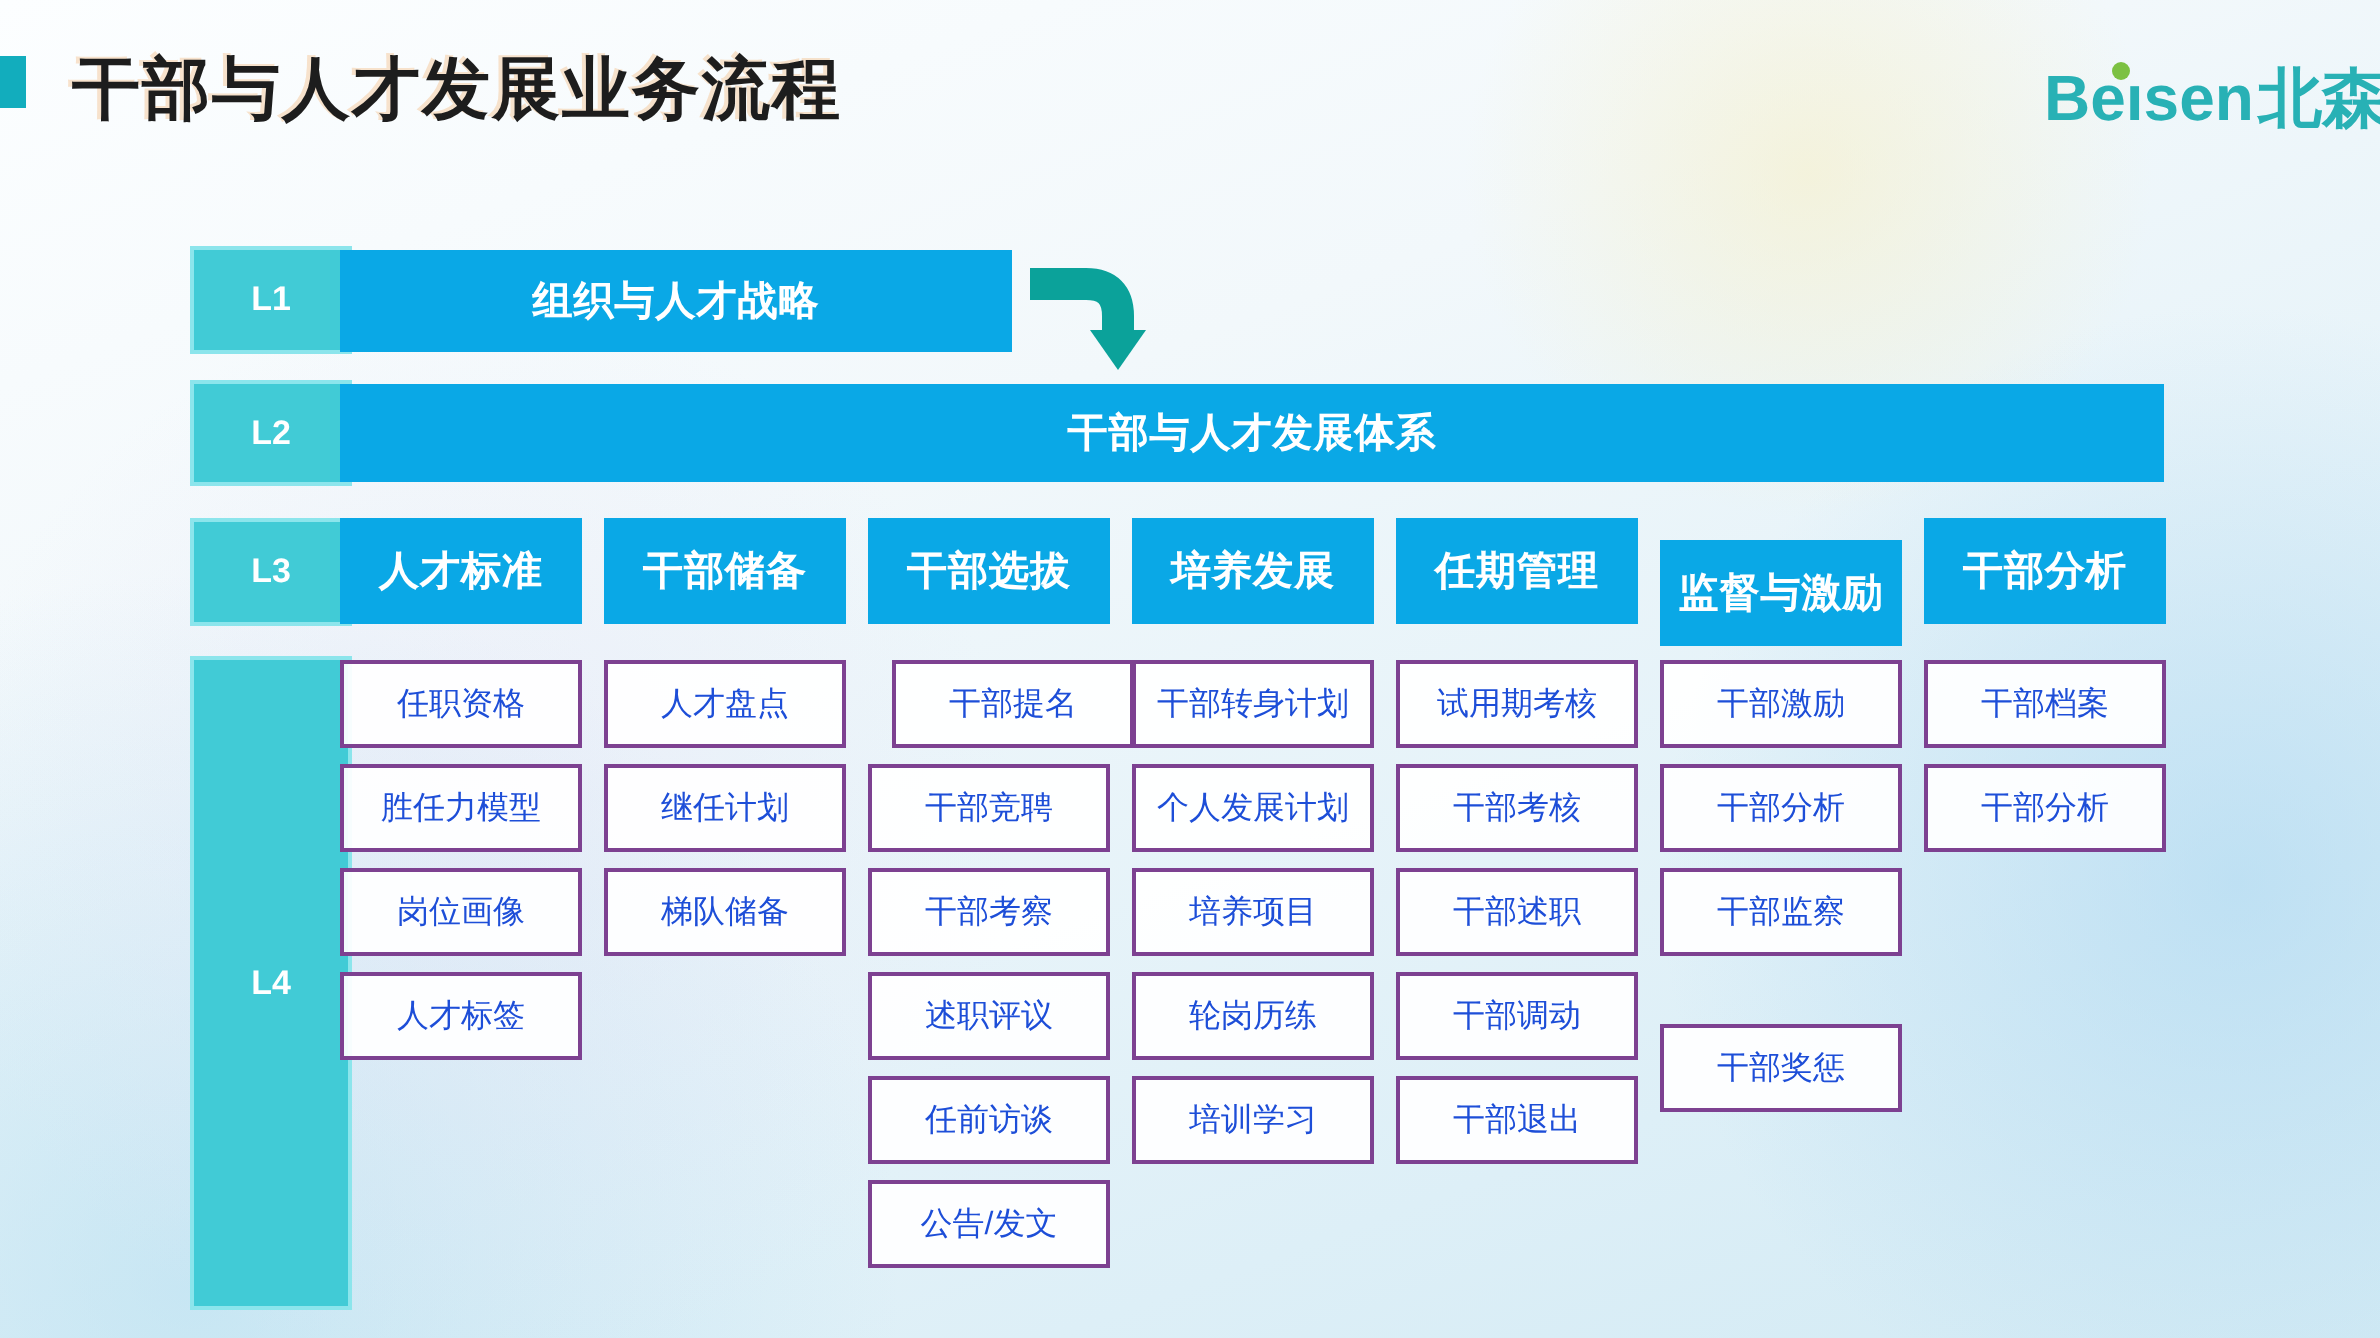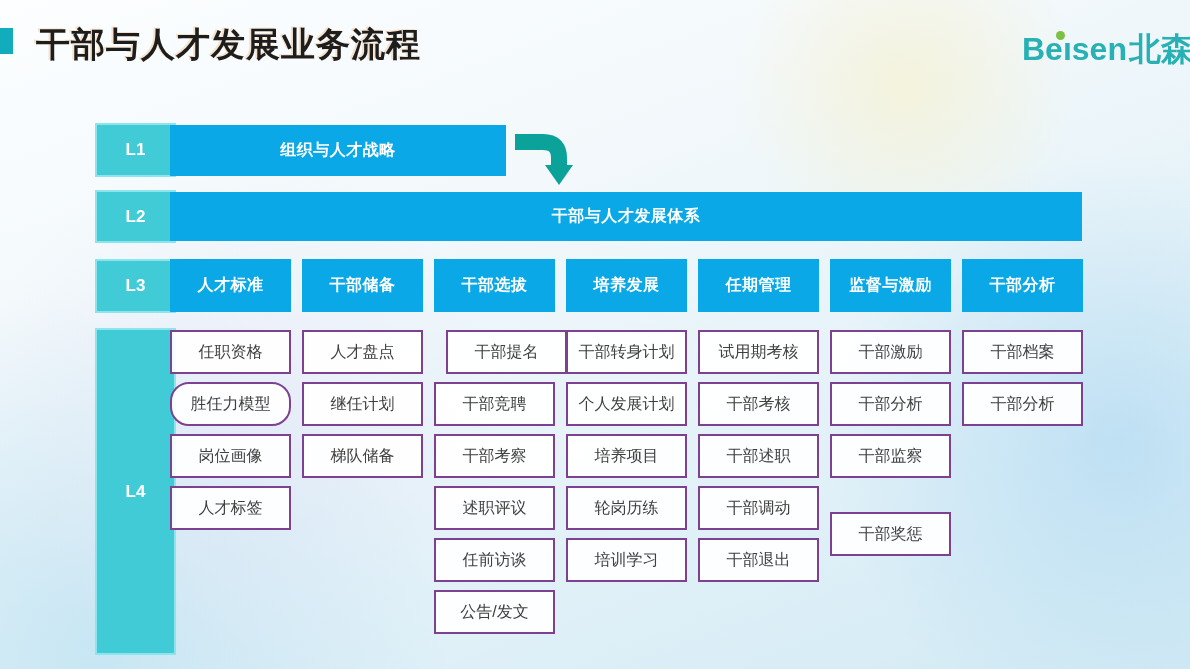--- a/index.html
+++ b/index.html
@@ -23,27 +23,27 @@
   .logo .cjk{margin-left:2px;}
   .logo .dot{position:absolute;left:34px;top:-2px;width:9px;height:9px;border-radius:50%;background:#7cc142;}
   .lvl{
     position:absolute;left:95px;width:81px;box-sizing:border-box;
     background:#41cbd6;border:2px solid #8ce5ec;
     color:#fff;font-weight:700;font-size:17px;
     display:flex;align-items:center;justify-content:center;
   }
   .bluebox{
     position:absolute;box-sizing:border-box;background:#0aa8e6;
-    color:#fff;font-weight:700;font-size:16px;letter-spacing:.5px;
+    color:#fff;font-weight:700;font-size:20px;letter-spacing:.5px;
     display:flex;align-items:center;justify-content:center;white-space:nowrap;
   }
   .l4box{
     position:absolute;width:121px;height:44px;box-sizing:border-box;
     background:rgba(255,255,255,.93);border:2px solid #7d4191;
-    color:#404040;font-size:16px;
+    color:#1d4ed8;font-size:16px;
     display:flex;align-items:center;justify-content:center;white-space:nowrap;
   }
   .layer{position:absolute;inset:0;}
   .arrow{position:absolute;left:513px;top:131px;}
 </style>
 </head>
 <body>
 
 <div class="canvas">
 
@@ -65,26 +65,26 @@
       <polygon points="32,34 60,34 46,54" fill="#0ba29a"></polygon>
     </svg>
   </div>
 
   <div class="layer" id="l3-row">
       <div class="bluebox" style="left: 170px; top: 259px; width: 121px; height: 53px;">人才标准</div>
       <div class="bluebox" style="left: 302px; top: 259px; width: 121px; height: 53px;">干部储备</div>
       <div class="bluebox" style="left: 434px; top: 259px; width: 121px; height: 53px;">干部选拔</div>
       <div class="bluebox" style="left: 566px; top: 259px; width: 121px; height: 53px;">培养发展</div>
       <div class="bluebox" style="left: 698px; top: 259px; width: 121px; height: 53px;">任期管理</div>
-      <div class="bluebox" style="left: 830px; top: 259px; width: 121px; height: 53px;">监督与激励</div>
+      <div class="bluebox" style="left: 830px; top: 270px; width: 121px; height: 53px;">监督与激励</div>
       <div class="bluebox" style="left: 962px; top: 259px; width: 121px; height: 53px;">干部分析</div>
     </div>
   <div class="layer" id="l4-grid">
       <div class="l4box" style="left: 170px; top: 330px;">任职资格</div>
-      <div class="l4box" style="left: 170px; top: 382px; border-radius: 19px;">胜任力模型</div>
+      <div class="l4box" style="left: 170px; top: 382px;">胜任力模型</div>
       <div class="l4box" style="left: 170px; top: 434px;">岗位画像</div>
       <div class="l4box" style="left: 170px; top: 486px;">人才标签</div>
       <div class="l4box" style="left: 302px; top: 330px;">人才盘点</div>
       <div class="l4box" style="left: 302px; top: 382px;">继任计划</div>
       <div class="l4box" style="left: 302px; top: 434px;">梯队储备</div>
       <div class="l4box" style="left: 434px; top: 330px; margin-left: 12px;">干部提名</div>
       <div class="l4box" style="left: 434px; top: 382px;">干部竞聘</div>
       <div class="l4box" style="left: 434px; top: 434px;">干部考察</div>
       <div class="l4box" style="left: 434px; top: 486px;">述职评议</div>
       <div class="l4box" style="left: 434px; top: 538px;">任前访谈</div>

